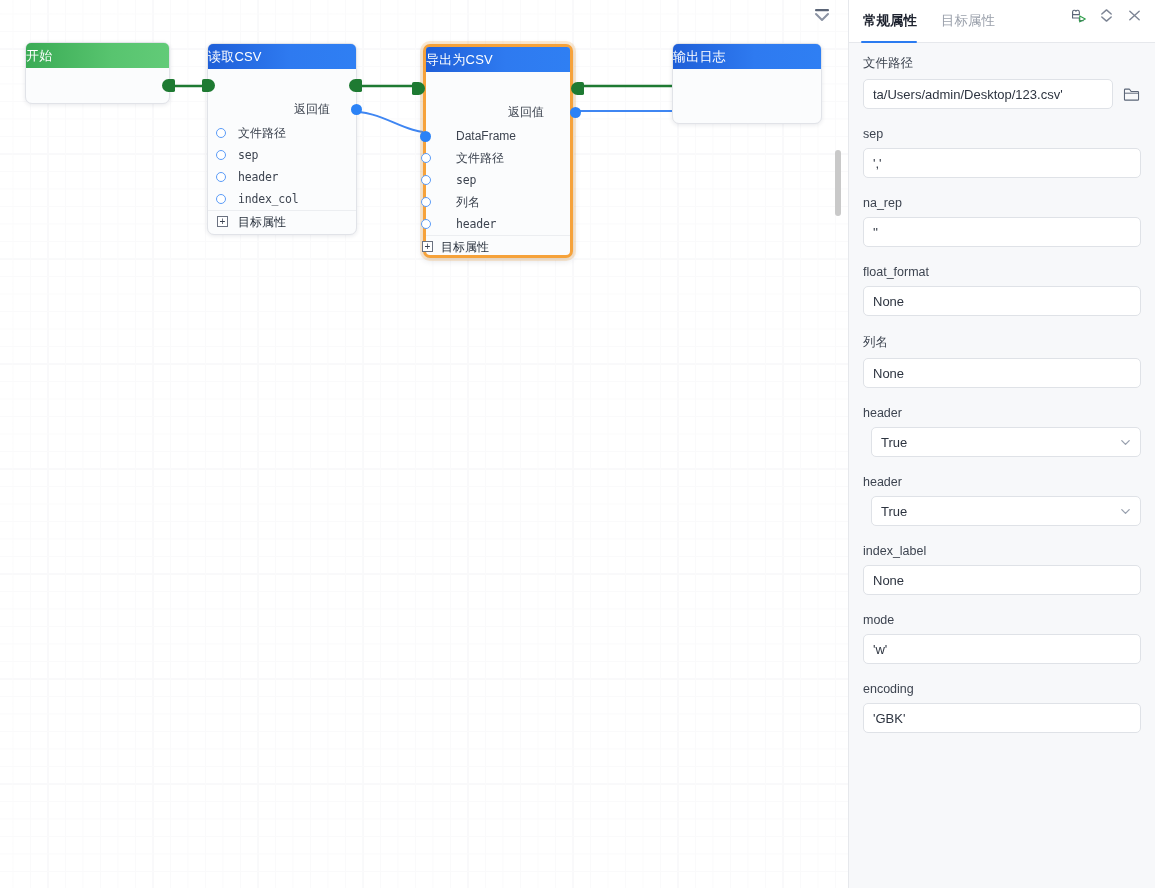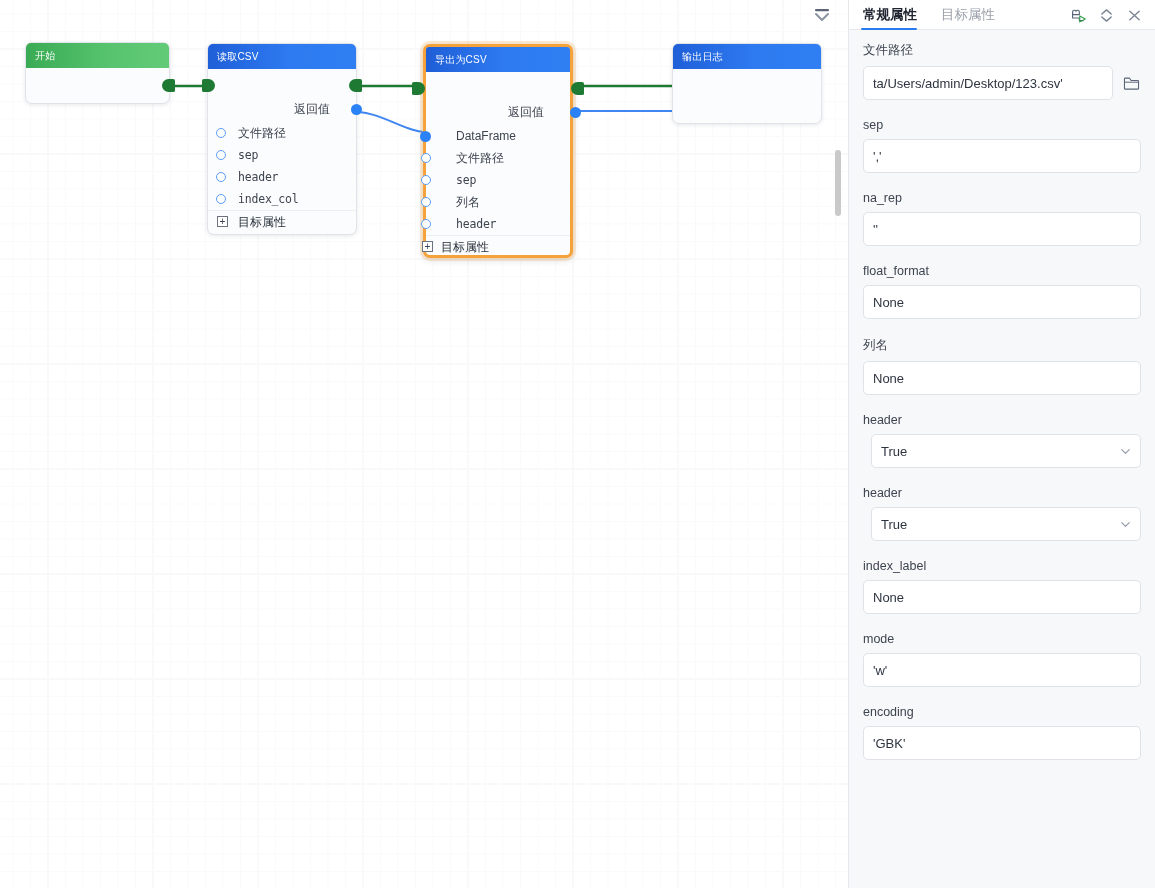--- a/index.html
+++ b/index.html
@@ -55,22 +55,22 @@
     box-shadow: 0 1px 4px rgba(20,30,60,.10);
     z-index: 10;
   }
   .node.selected {
     border: 3px solid #f6a23a;
     box-shadow: 0 0 0 3px rgba(246,162,58,.22), 0 2px 7px rgba(20,30,60,.16);
     z-index: 12;
   }
   .node-header {
     height: 25px; border-radius: 5px 5px 0 0;
-    display: flex; align-items: center; padding-left: 9px;
-    color: #ffffff; font-size: 10px; letter-spacing: .2px;
+    display: flex; align-items: center; 
+    color: #ffffff; font-size: 13px; letter-spacing: .2px;
   }
   .node-header.blue  { background: linear-gradient(90deg, #1f5fd8 0%, #2e7af0 55%, #2f7ff3 100%); }
   .node-header.green { background: linear-gradient(90deg, #3aab55 0%, #58c46f 60%, #62cb78 100%); }
   .node.selected .node-header { border-radius: 3px 3px 0 0; }
   .node-body { position: relative; padding: 0; }
 
   
   .exec-port {
     position: absolute; width: 13px; height: 13px; background: #1e7a32;
     border-radius: 2px 7px 7px 2px;
@@ -110,21 +110,21 @@
   
   #edges { position: absolute; left: 0; top: 0; width: 848px; height: 888px; z-index: 8; pointer-events: none; }
 
   
   #panel {
     position: absolute; right: 0; top: 0; width: 307px; height: 888px;
     background: #f7f8fa; border-left: 1px solid #e6e8ec;
     display: flex; flex-direction: column;
   }
   .panel-tabs {
-    height: 30px; background: #ffffff; display: flex; align-items: stretch;
+    height: 43px; background: #ffffff; display: flex; align-items: stretch;
     border-bottom: 1px solid #e6e8ec; position: relative; flex: 0 0 auto;
   }
   .tab {
     position: relative; display: flex; align-items: center; padding: 0 12px;
     font-size: 13.5px; color: #9aa0ab; cursor: default;
   }
   .tab:first-child { padding-left: 14px; }
   .tab.active { color: #1f2430; font-weight: bold; }
   .tab.active::after {
     content: ""; position: absolute; left: 12px; right: 12px; bottom: -1px;
@@ -140,21 +140,21 @@
     flex: 1 1 auto; overflow: hidden; padding: 12px 14px 10px 14px;
   }
   .field { margin-bottom: 18px; }
   .field-label {
     font-size: 12.5px; color: #3d4450; margin-bottom: 7px; display: block;
   }
   .field-input-wrap { display: flex; align-items: center; gap: 8px; }
   .field-input {
     flex: 1 1 auto; height: 30px; background: #ffffff;
     border: 1px solid #dfe2e7; border-radius: 5px;
-    padding: 16px 9px; font-size: 13px; color: #2d3440;
+    padding: 4px 9px; font-size: 13px; color: #2d3440;
     display: flex; align-items: center; overflow: hidden; white-space: nowrap;
   }
   .field-input.select { justify-content: space-between; padding-right: 8px; margin-left: 8px; }
   .folder-btn { width: 20px; height: 20px; display: flex; align-items: center; justify-content: center; }
 </style>
 </head>
 <body>
 
 <div id="app">
 

